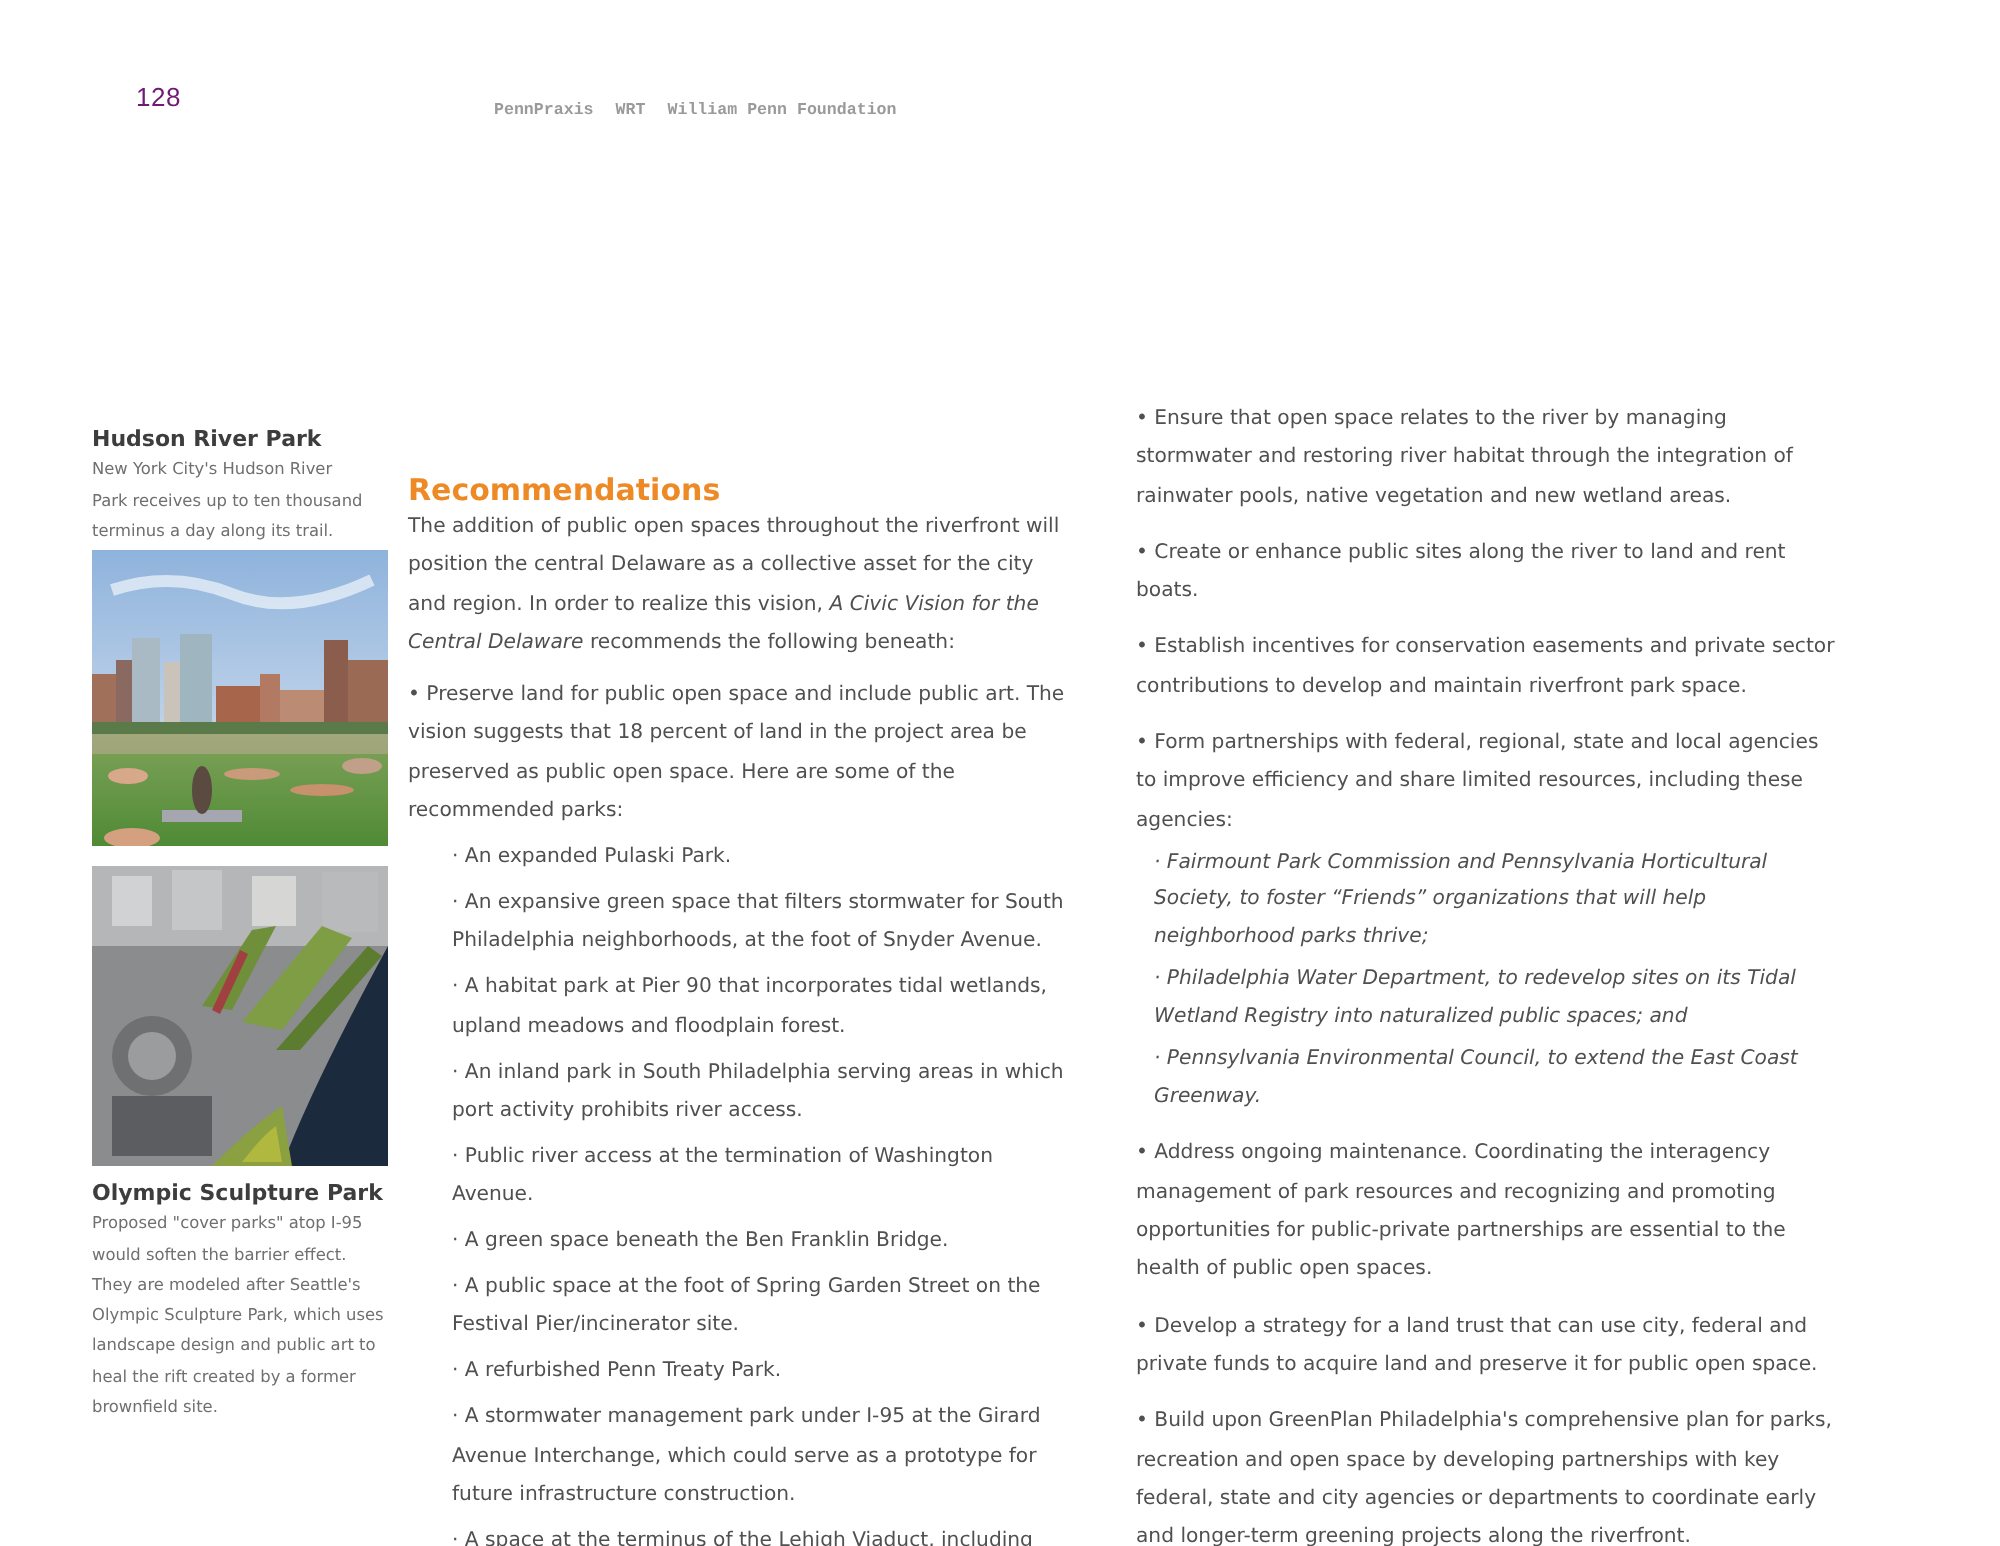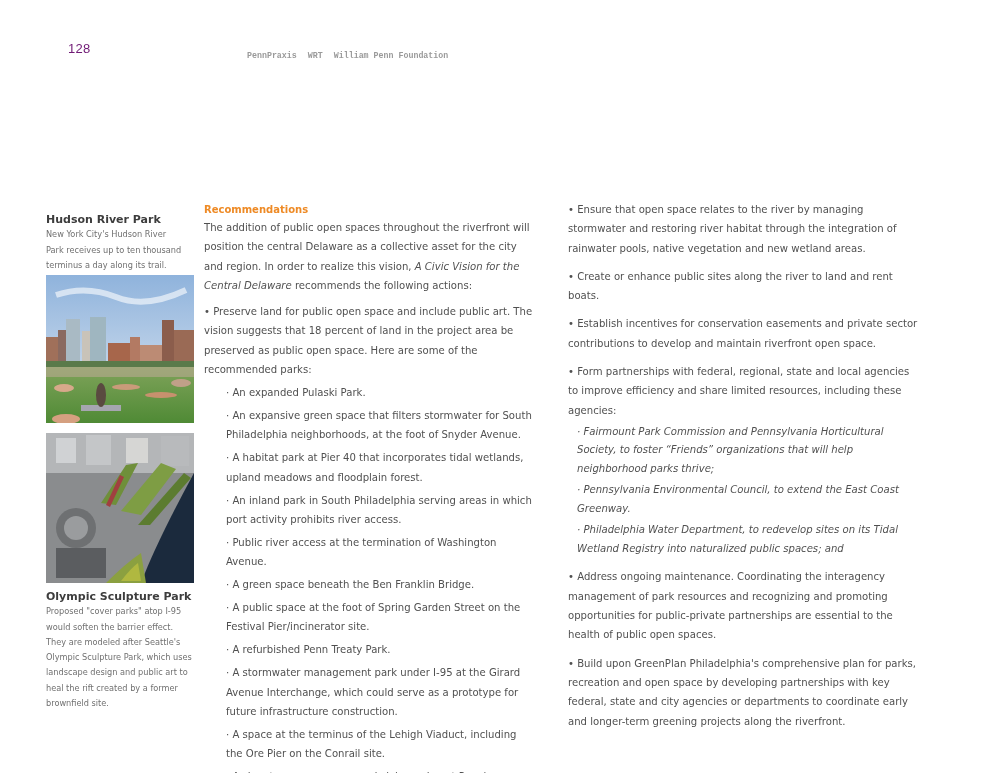--- a/index.html
+++ b/index.html
@@ -9,21 +9,21 @@
       font-family: "Liberation Sans", sans-serif; letter-spacing: 0.3px; }
     .running-header { position: absolute; left: 204px; top: 51px; font-size: 8.3px; color: #9a9a9a;
       font-weight: bold; font-family: Liberation Mono, monospace; display: flex; gap: 11px; margin-left: 43px; }
     .sidebar-caption { position: absolute; left: 46px; width: 150px; font-size: 8.2px; line-height: 15.3px; color: #707070; }
     .sidebar-caption .cap-title { font-weight: bold; color: #3d3d3d; font-size: 11px; }
     .photo { position: absolute; left: 46px; width: 148px; overflow: hidden; }
     .photo svg { display: block; width: 100%; height: 100%; }
     .col { position: absolute; font-size: 10.1px; line-height: 19.3px; color: #505050; }
     .col-mid { left: 204px; top: 201px; width: 330px; }
     .col-right { left: 568px; top: 200px; width: 350px; }
-    .section-heading { color: #ee8a25; font-weight: bold; font-size: 10px; line-height: 17px; }
+    .section-heading { color: #ee8a25; font-weight: bold; font-size: 15px; line-height: 17px; margin-top: 36px; }
     .para { margin: 0; }
     .bullet-lead { margin-top: 7px; }
     .sub-list { margin: 0; padding: 0 0 0 22px; list-style: none; }
     .sub-list li { margin-top: 3.7px; line-height: 19.3px; }
     .col-right .item { margin-bottom: 9px; }
     .col-right .sub-list { padding-left: 9px; font-style: italic; }
     .col-right .sub-list li { margin-top: 3px; line-height: 18.5px; }
     em { font-style: italic; }
   </style>
 </head>
@@ -99,42 +99,43 @@
   </svg>
 </div>
 
 <div class="sidebar-caption" style="top:589px;">
   <div class="cap-title">Olympic Sculpture Park</div>
   <div style="width:146px;">Proposed "cover parks" atop I-95 would soften the barrier effect. They are modeled after Seattle's Olympic Sculpture Park, which uses landscape design and public art to heal the rift created by a former brownfield site.</div>
 </div>
 
 <div class="col col-mid">
   <div class="section-heading">Recommendations</div>
-  <p class="para"><span>The addition of public open spaces throughout the riverfront will position the central Delaware as a collective asset for the city and region. In order to realize this vision, </span><em>A Civic Vision for the Central Delaware</em><span> recommends the following actions:</span></p>
+  <p class="para"><span>The addition of public open spaces throughout the riverfront will position the central Delaware as a collective asset for the city and region. In order to realize this vision, </span><em>A Civic Vision for the Central Delaware</em><span> recommends the following beneath:</span></p>
   <p class="para bullet-lead">• Preserve land for public open space and include public art. The vision suggests that 18 percent of land in the project area be preserved as public open space. Here are some of the recommended parks:</p>
   <ul class="sub-list">
     <li>· An expanded Pulaski Park.</li>
     <li>· An expansive green space that filters stormwater for South Philadelphia neighborhoods, at the foot of Snyder Avenue.</li>
-    <li>· A habitat park at Pier 40 that incorporates tidal wetlands, upland meadows and floodplain forest.</li>
+    <li>· A habitat park at Pier 90 that incorporates tidal wetlands, upland meadows and floodplain forest.</li>
     <li>· An inland park in South Philadelphia serving areas in which port activity prohibits river access.</li>
     <li>· Public river access at the termination of Washington Avenue.</li>
     <li>· A green space beneath the Ben Franklin Bridge.</li>
     <li>· A public space at the foot of Spring Garden Street on the Festival Pier/incinerator site.</li>
     <li>· A refurbished Penn Treaty Park.</li>
     <li>· A stormwater management park under I-95 at the Girard Avenue Interchange, which could serve as a prototype for future infrastructure construction.</li>
     <li>· A space at the terminus of the Lehigh Viaduct, including the Ore Pier on the Conrail site.</li>
     <li>· A signature green space and civic marina at Penn's Landing.</li>
   </ul>
 </div>
 
 <div class="col col-right">
   <p class="para item">• Ensure that open space relates to the river by managing stormwater and restoring river habitat through the integration of rainwater pools, native vegetation and new wetland areas.</p>
   <p class="para item">• Create or enhance public sites along the river to land and rent boats.</p>
-  <p class="para item">• Establish incentives for conservation easements and private sector contributions to develop and maintain riverfront open space.</p>
+  <p class="para item">• Establish incentives for conservation easements and private sector contributions to develop and maintain riverfront park space.</p>
   <p class="para">• Form partnerships with federal, regional, state and local agencies to improve efficiency and share limited resources, including these agencies:</p>
   <ul class="sub-list item">
     <li>· Fairmount Park Commission and Pennsylvania Horticultural Society, to foster “Friends” organizations that will help neighborhood parks thrive;</li>
+    <li>· Philadelphia Water Department, to redevelop sites on its Tidal Wetland Registry into naturalized public spaces; and</li>
     <li>· Pennsylvania Environmental Council, to extend the East Coast Greenway.</li>
-    <li>· Philadelphia Water Department, to redevelop sites on its Tidal Wetland Registry into naturalized public spaces; and</li>
   </ul>
   <p class="para item">• Address ongoing maintenance. Coordinating the interagency management of park resources and recognizing and promoting opportunities for public-private partnerships are essential to the health of public open spaces.</p>
+  <p class="para item">• Develop a strategy for a land trust that can use city, federal and private funds to acquire land and preserve it for public open space.</p>
   <p class="para item">• Build upon GreenPlan Philadelphia's comprehensive plan for parks, recreation and open space by developing partnerships with key federal, state and city agencies or departments to coordinate early and longer-term greening projects along the riverfront.</p>
 </div>
 
 </body></html>

